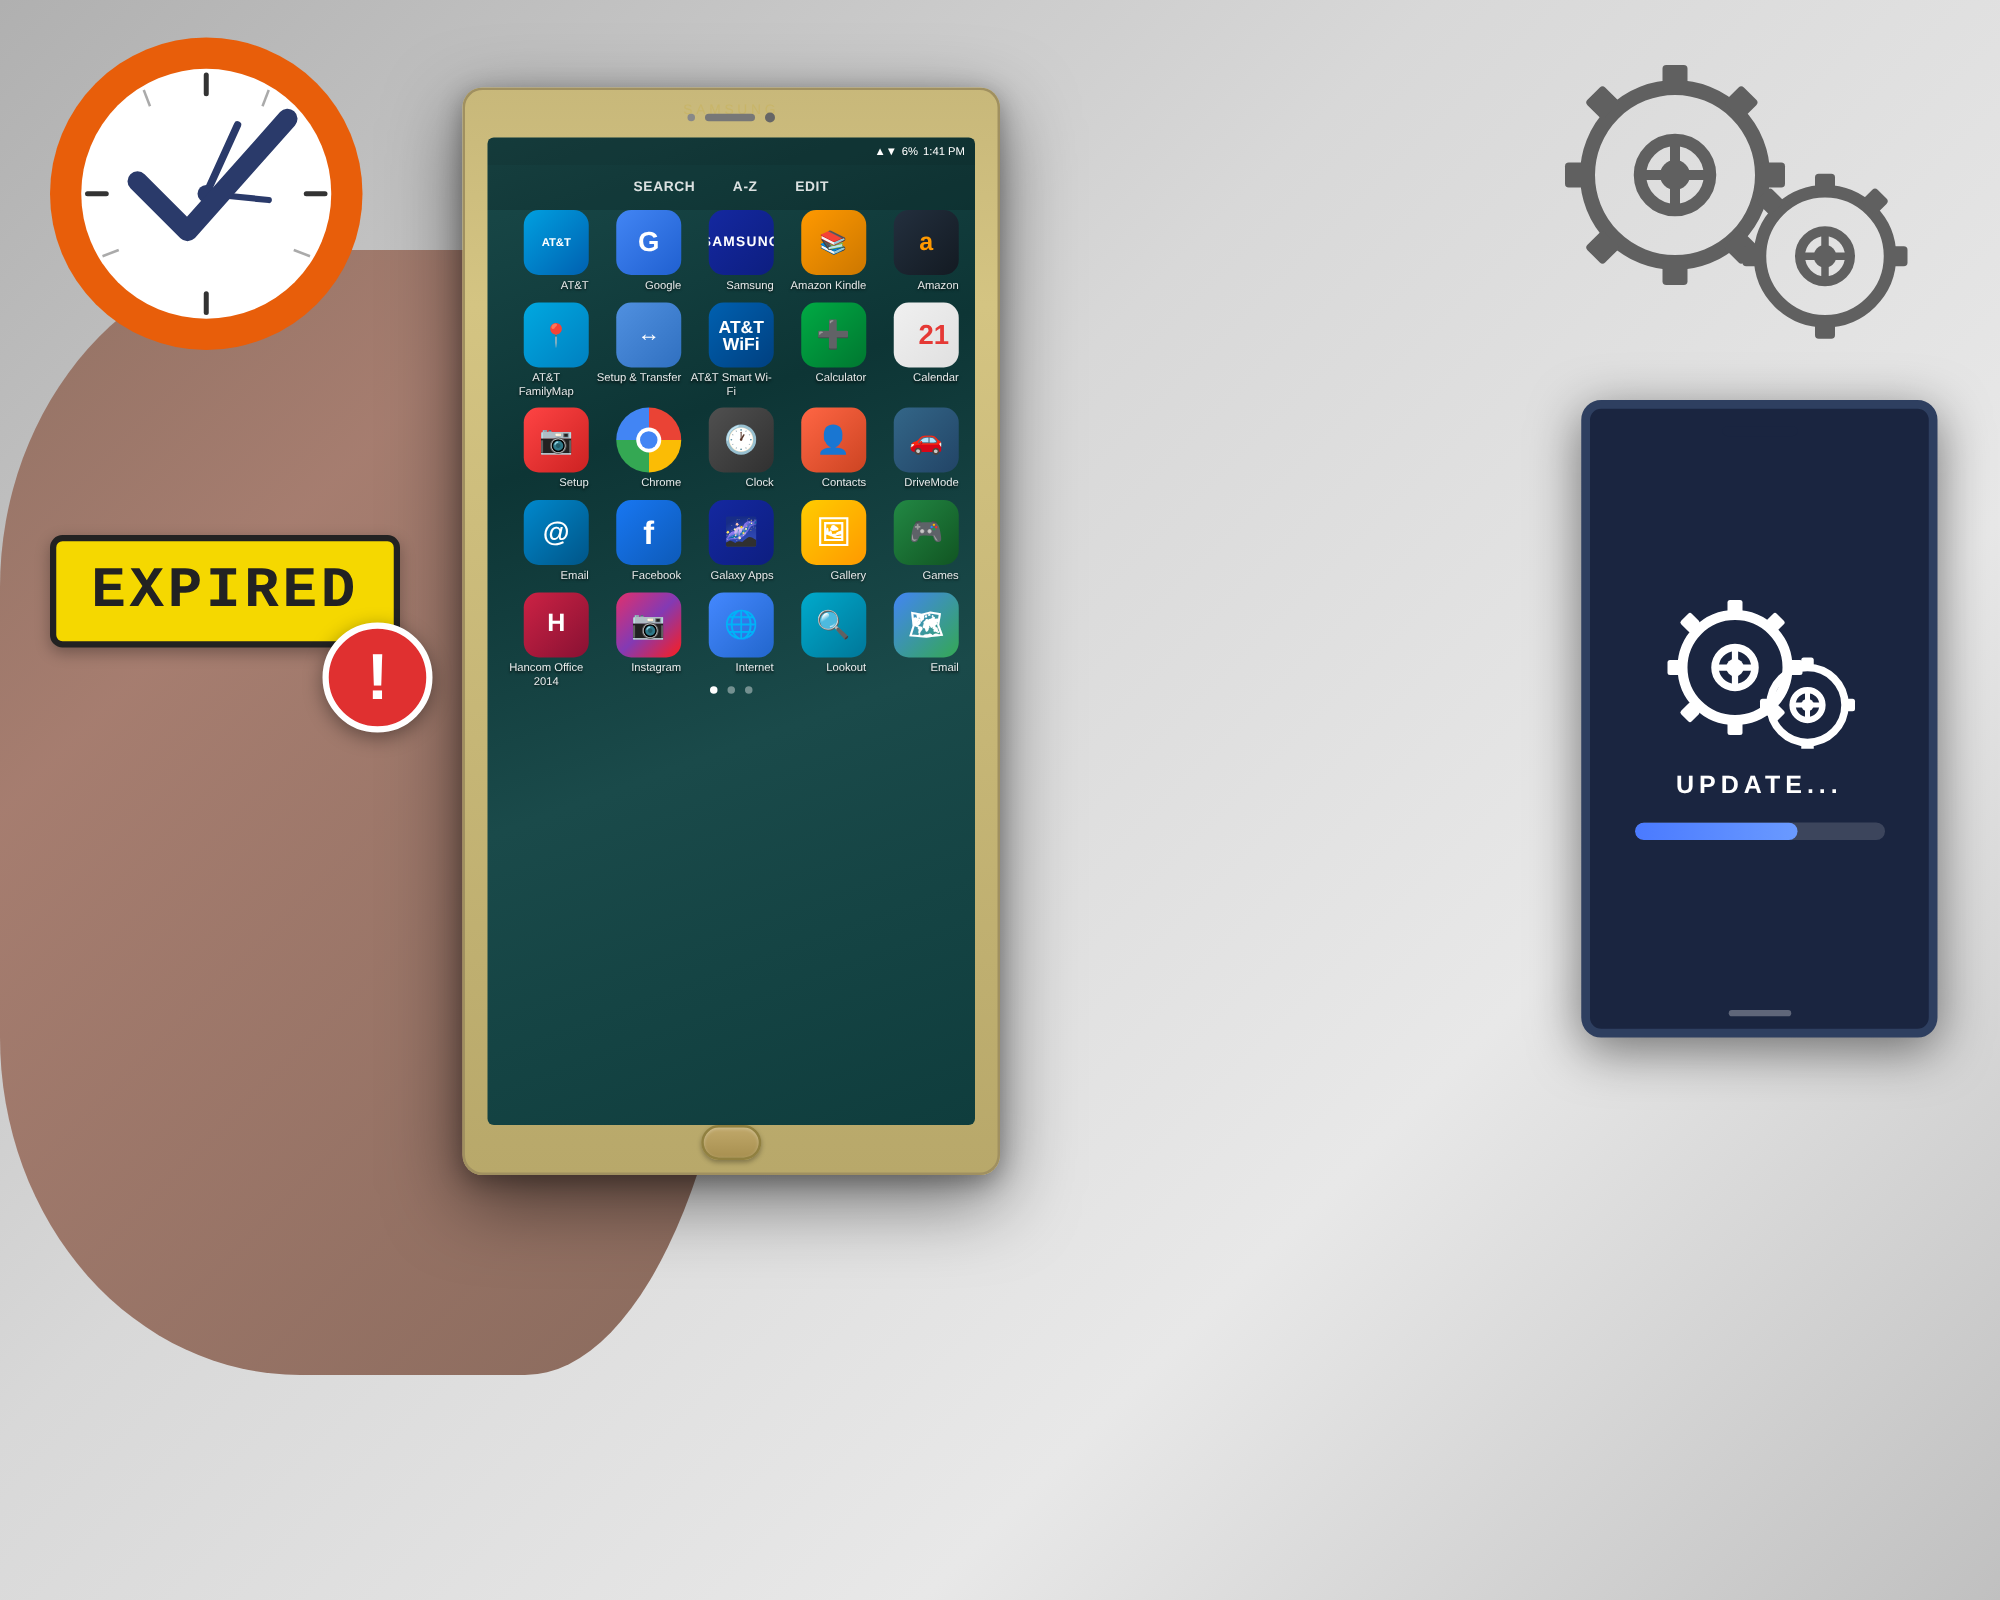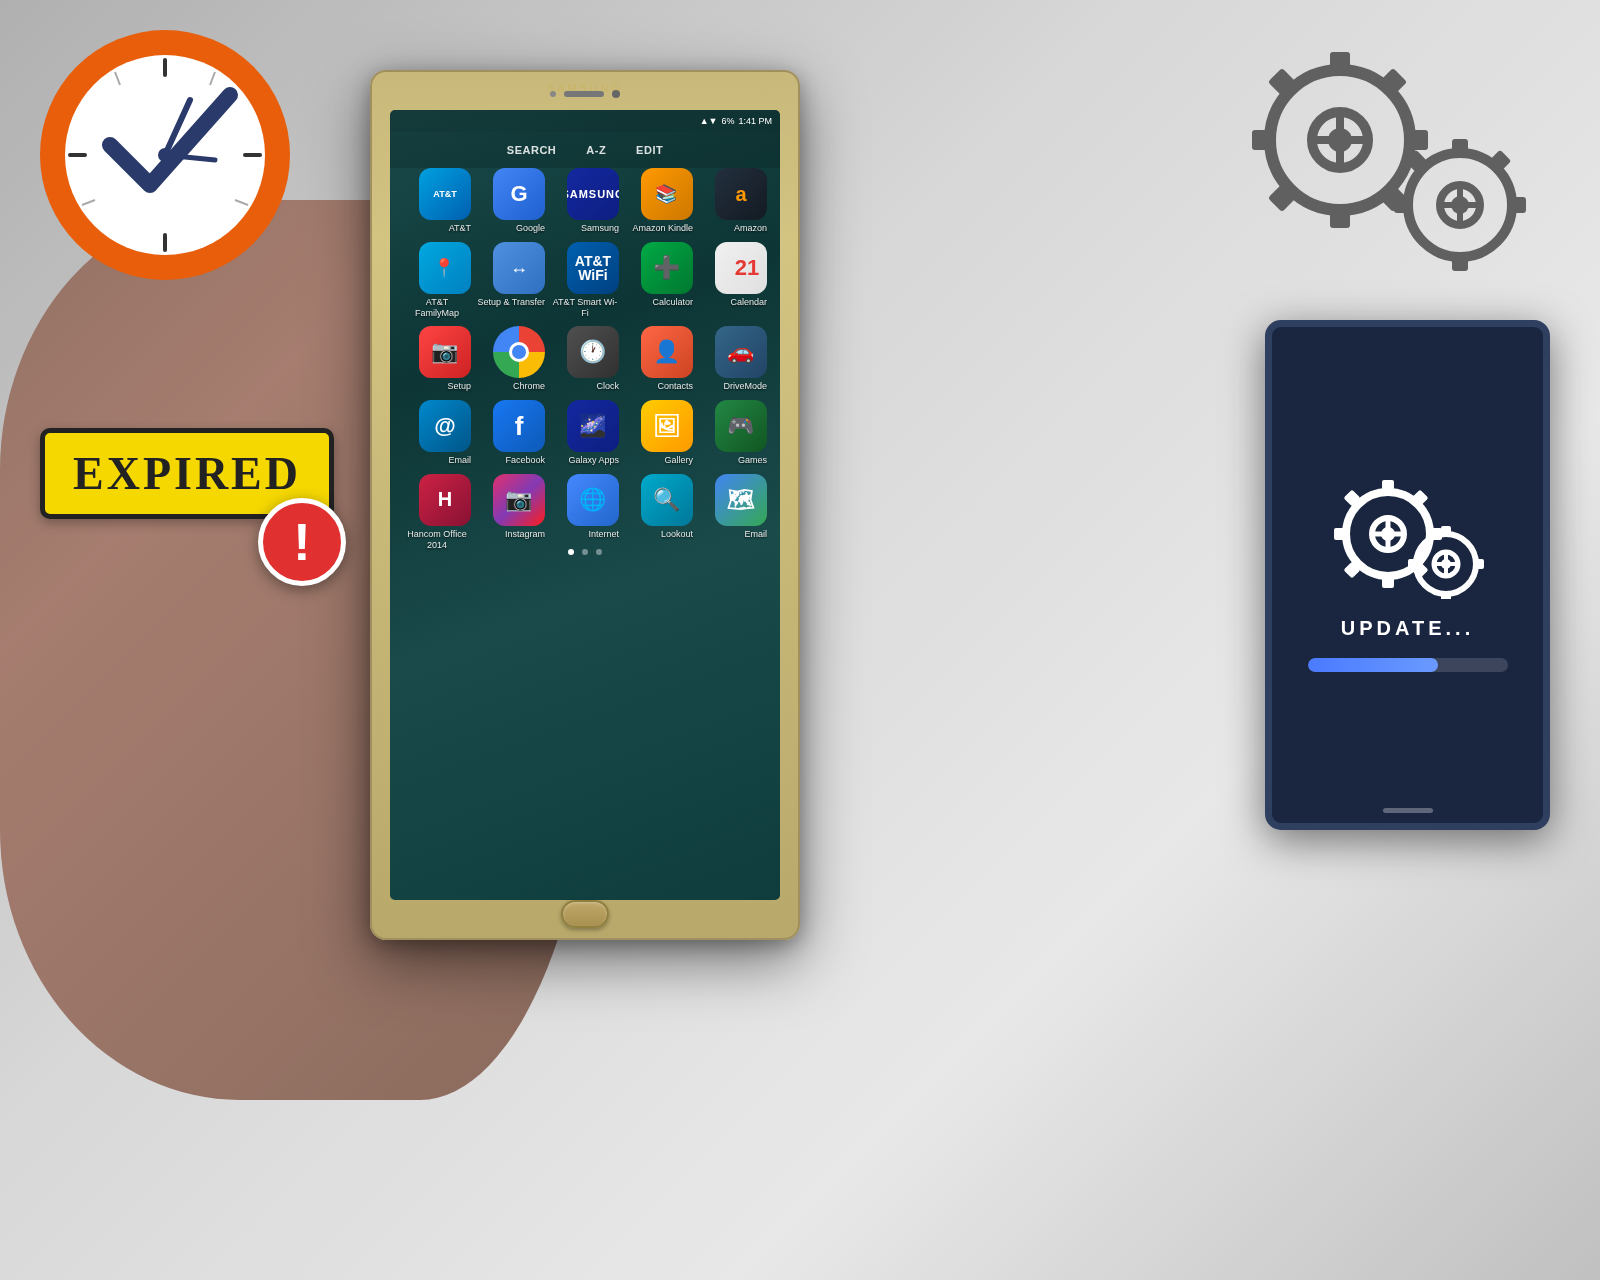--- a/index.html
+++ b/index.html
@@ -475,21 +475,21 @@
       <rect x="-66" y="-8" width="16" height="16" rx="3" fill="#606060"></rect>
       <rect x="32" y="-52" width="16" height="16" rx="3" fill="#606060" transform="rotate(45,40,-44)"></rect>
       <rect x="-52" y="-52" width="16" height="16" rx="3" fill="#606060" transform="rotate(-45,-44,-44)"></rect>
       <line x1="-20" y1="0" x2="20" y2="0" stroke="#606060" stroke-width="6"></line>
       <line x1="0" y1="-20" x2="0" y2="20" stroke="#606060" stroke-width="6"></line>
     </g>
   </svg>
 </div>
 
 <div style="position:absolute;top:428px;left:40px;">
-  <div style="background:#f5d800;border:5px solid #222;border-radius:10px;padding:14px 28px;font-size:46px;font-weight:900;color:#222;font-family:Liberation Serif, serif;letter-spacing:3px;box-shadow:0 4px 12px rgba(0,0,0,0.3);">EXPIRED</div>
+  <div style="background:#f5d800;border:5px solid #222;border-radius:10px;padding:14px 28px;font-size:46px;font-weight:900;color:#222;font-family:Liberation Mono, monospace;letter-spacing:3px;box-shadow:0 4px 12px rgba(0,0,0,0.3);">EXPIRED</div>
 </div>
 
 <div style="position:absolute;top:498px;left:258px;width:88px;height:88px;background:#e03030;border-radius:50%;display:flex;align-items:center;justify-content:center;border:5px solid white;box-shadow:0 4px 15px rgba(0,0,0,0.4);">
   <span style="font-size:52px;font-weight:900;color:white;line-height:1;font-family:Arial,sans-serif;">!</span>
 </div>
 
 <div style="position:absolute;right:50px;top:320px;width:285px;height:510px;">
 
   <div style="width:100%;height:100%;background:#1a2540;border-radius:16px;border:7px solid #2e3f60;box-shadow:0 10px 40px rgba(0,0,0,0.5);display:flex;flex-direction:column;align-items:center;justify-content:center;gap:18px;position:relative;">
 

